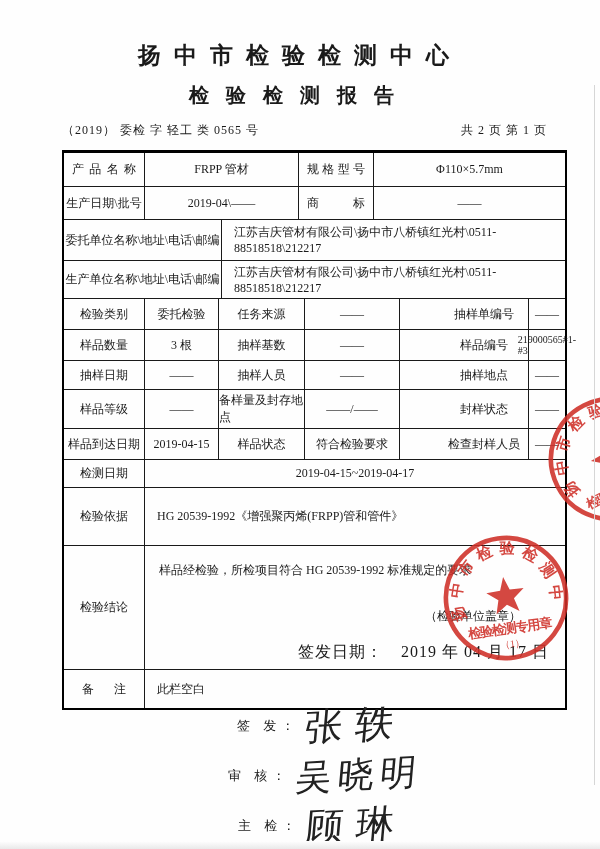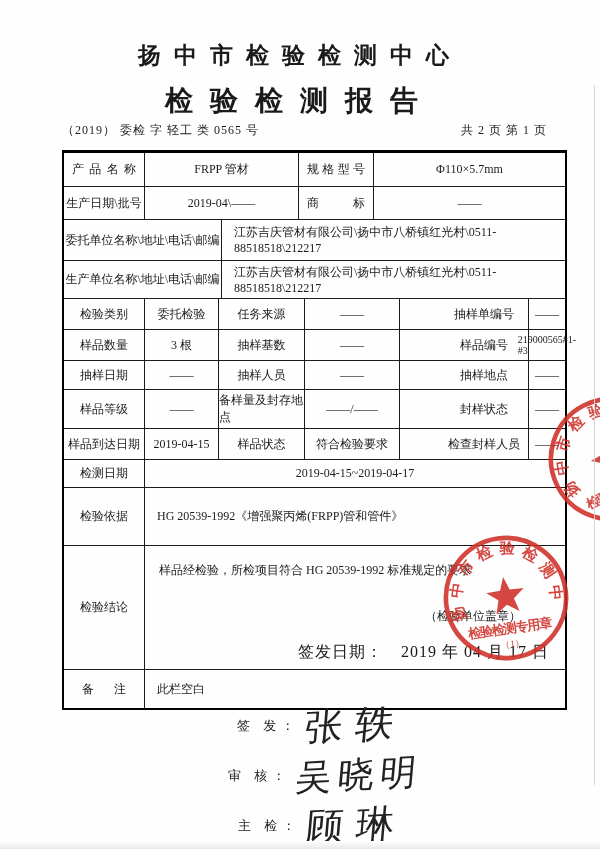--- a/index.html
+++ b/index.html
@@ -14,21 +14,21 @@
   
   .scan-edge-right{position:absolute;right:5px;top:85px;height:700px;width:1px;background:#d6d6d6;}
   .scan-edge-bottom{position:absolute;left:0;bottom:0;width:100%;height:8px;background:linear-gradient(#ffffff,#e9e9e9);}
 
   .org-name{
     position:absolute;top:40px;left:0;width:100%;
     text-align:center;font-size:23px;font-weight:700;letter-spacing:13px;
   }
   .report-title{
     position:absolute;top:82px;left:0;width:100%;
-    text-align:center;font-size:28px;font-weight:700;letter-spacing:17px;
+    text-align:center;font-size:20px;font-weight:700;letter-spacing:17px;
   }
   .meta-row{
     position:absolute;top:122px;left:62px;width:485px;
     display:flex;justify-content:space-between;
     font-size:12px;letter-spacing:1px;
   }
 
   .tbl{
     position:absolute;left:62px;top:150px;width:505px;
     border:2px solid #000;border-top:3px solid #000;

